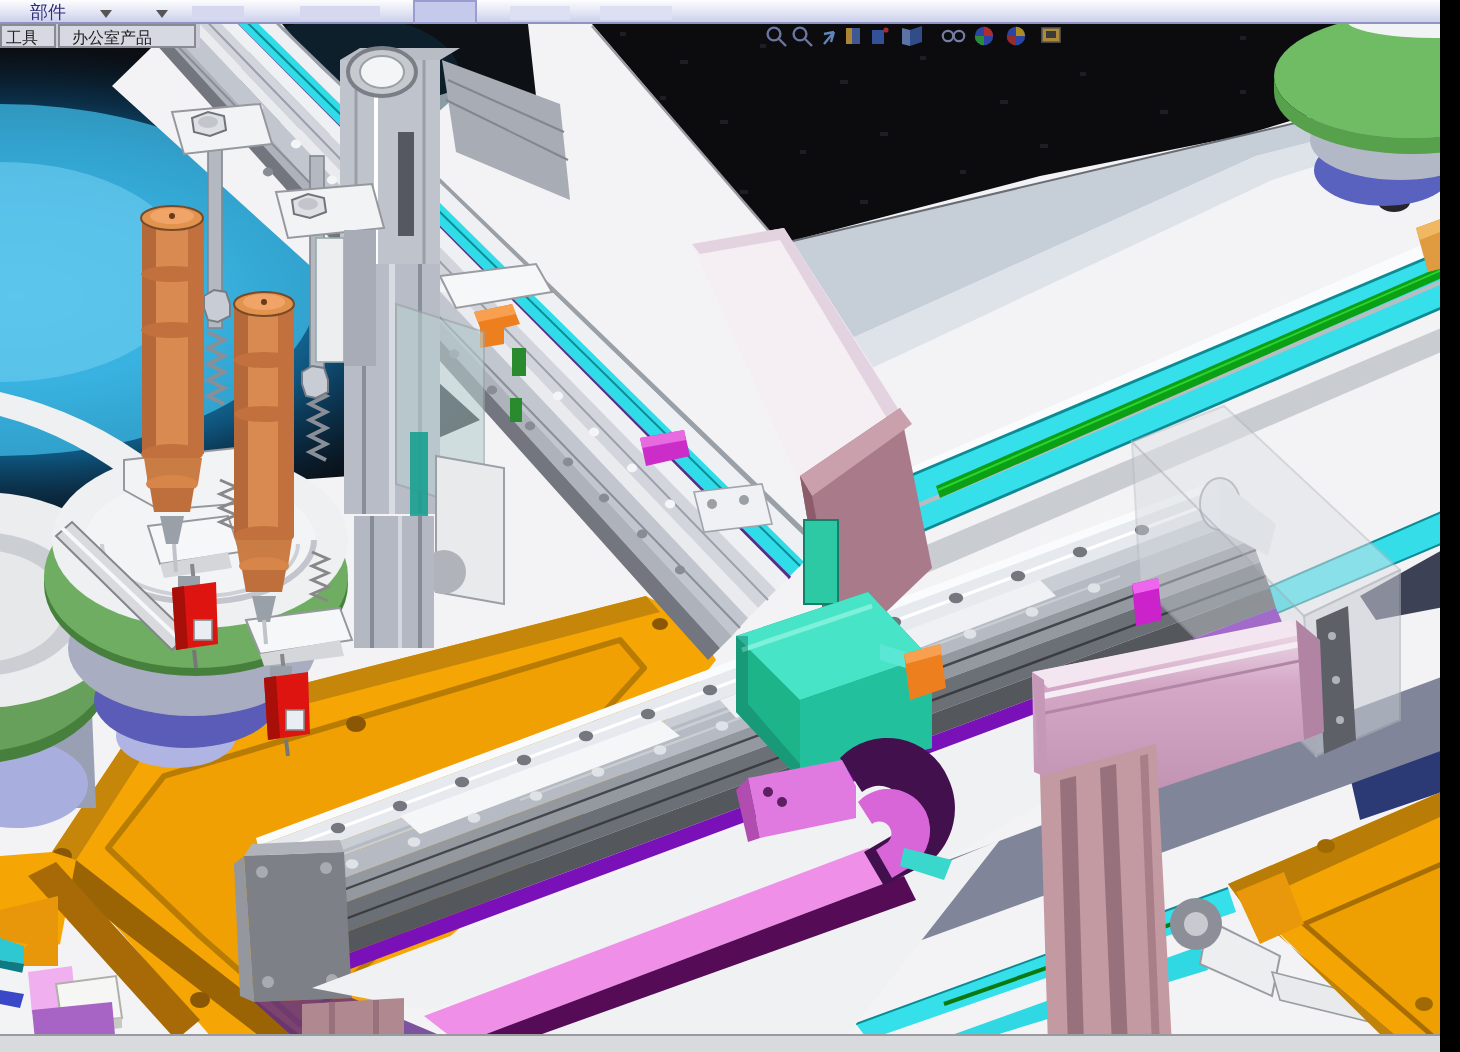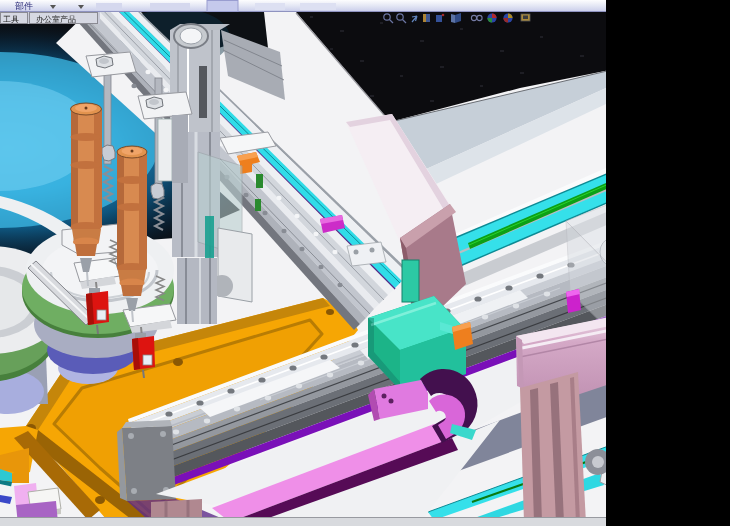--- a/index.html
+++ b/index.html
@@ -1,16 +1,16 @@
 <!DOCTYPE html>
 <html><head>
 <meta charset="utf-8">
 <style>
 html,body{margin:0;padding:0;background:#000;}
-#stage{position:relative;width:606px;height:526px;overflow:hidden;font-family:"Liberation Sans",sans-serif;}
+#stage{position:relative;width:720px;height:526px;overflow:hidden;font-family:"Liberation Sans",sans-serif;}
 svg{display:block;}
 </style>
 </head>
 <body>
 <div id="stage">
 <svg width="730" height="526" viewBox="0 0 730 526">
 <defs>
 <linearGradient id="tb" x1="0" y1="0" x2="0" y2="1">
  <stop offset="0" stop-color="#fdfdfe"></stop>
  <stop offset="0.5" stop-color="#e3e6f4"></stop>

